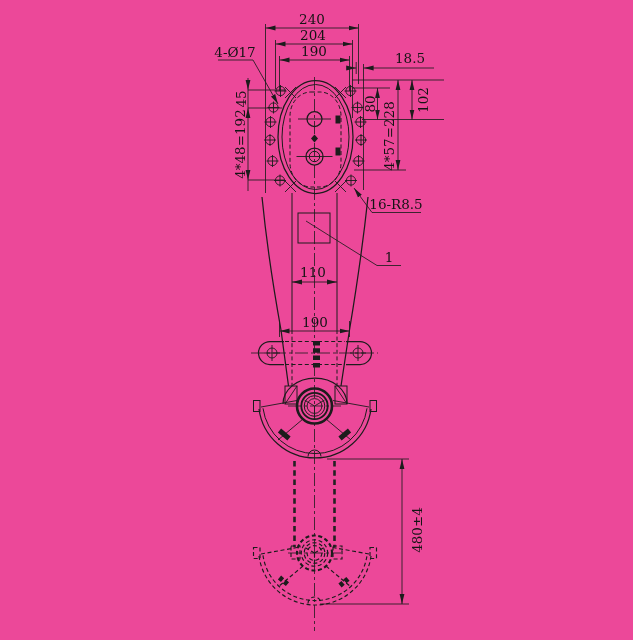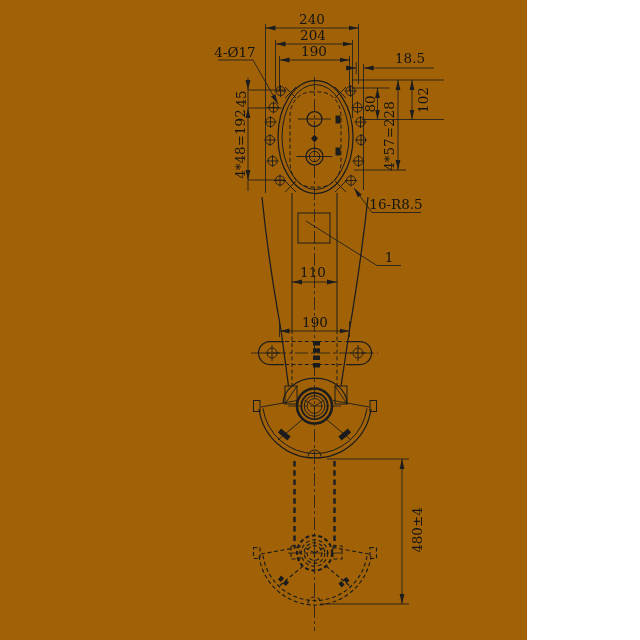--- a/index.html
+++ b/index.html
@@ -1,16 +1,16 @@
 <!DOCTYPE html>
 <html><head>
 <meta charset="utf-8">
 <style>
   html,body{margin:0;padding:0;background:#fff;}
-  #canvas{width:527px;height:640px;background:#a16207;position:relative;overflow:hidden;}
+  #canvas{width:633px;height:640px;background:#ec4899;position:relative;overflow:hidden;}
   svg{display:block;}
   text{font-family:"DejaVu Serif","Liberation Serif",serif;font-size:13.5px;fill:#141414;}
   .obj{stroke:#1c1c1c;stroke-width:1.25;fill:none;stroke-linecap:butt;}
   .obj2{stroke:#1c1c1c;stroke-width:1;fill:none;}
   .thin{stroke:#1c1c1c;stroke-width:0.9;fill:none;}
   .dim{stroke:#1e1e1e;stroke-width:0.85;fill:none;}
   .hid{stroke:#1c1c1c;stroke-width:1;fill:none;stroke-dasharray:4 2.6;}
   .cl{stroke:#1c1c1c;stroke-width:0.8;fill:none;stroke-dasharray:13 3 3 3;}
   .ghost{stroke:#1c1c1c;stroke-width:1.15;fill:none;stroke-dasharray:4 2.6;}
   .ghostThick{stroke:#1c1c1c;stroke-width:2.1;fill:none;stroke-dasharray:4 2.6;}

